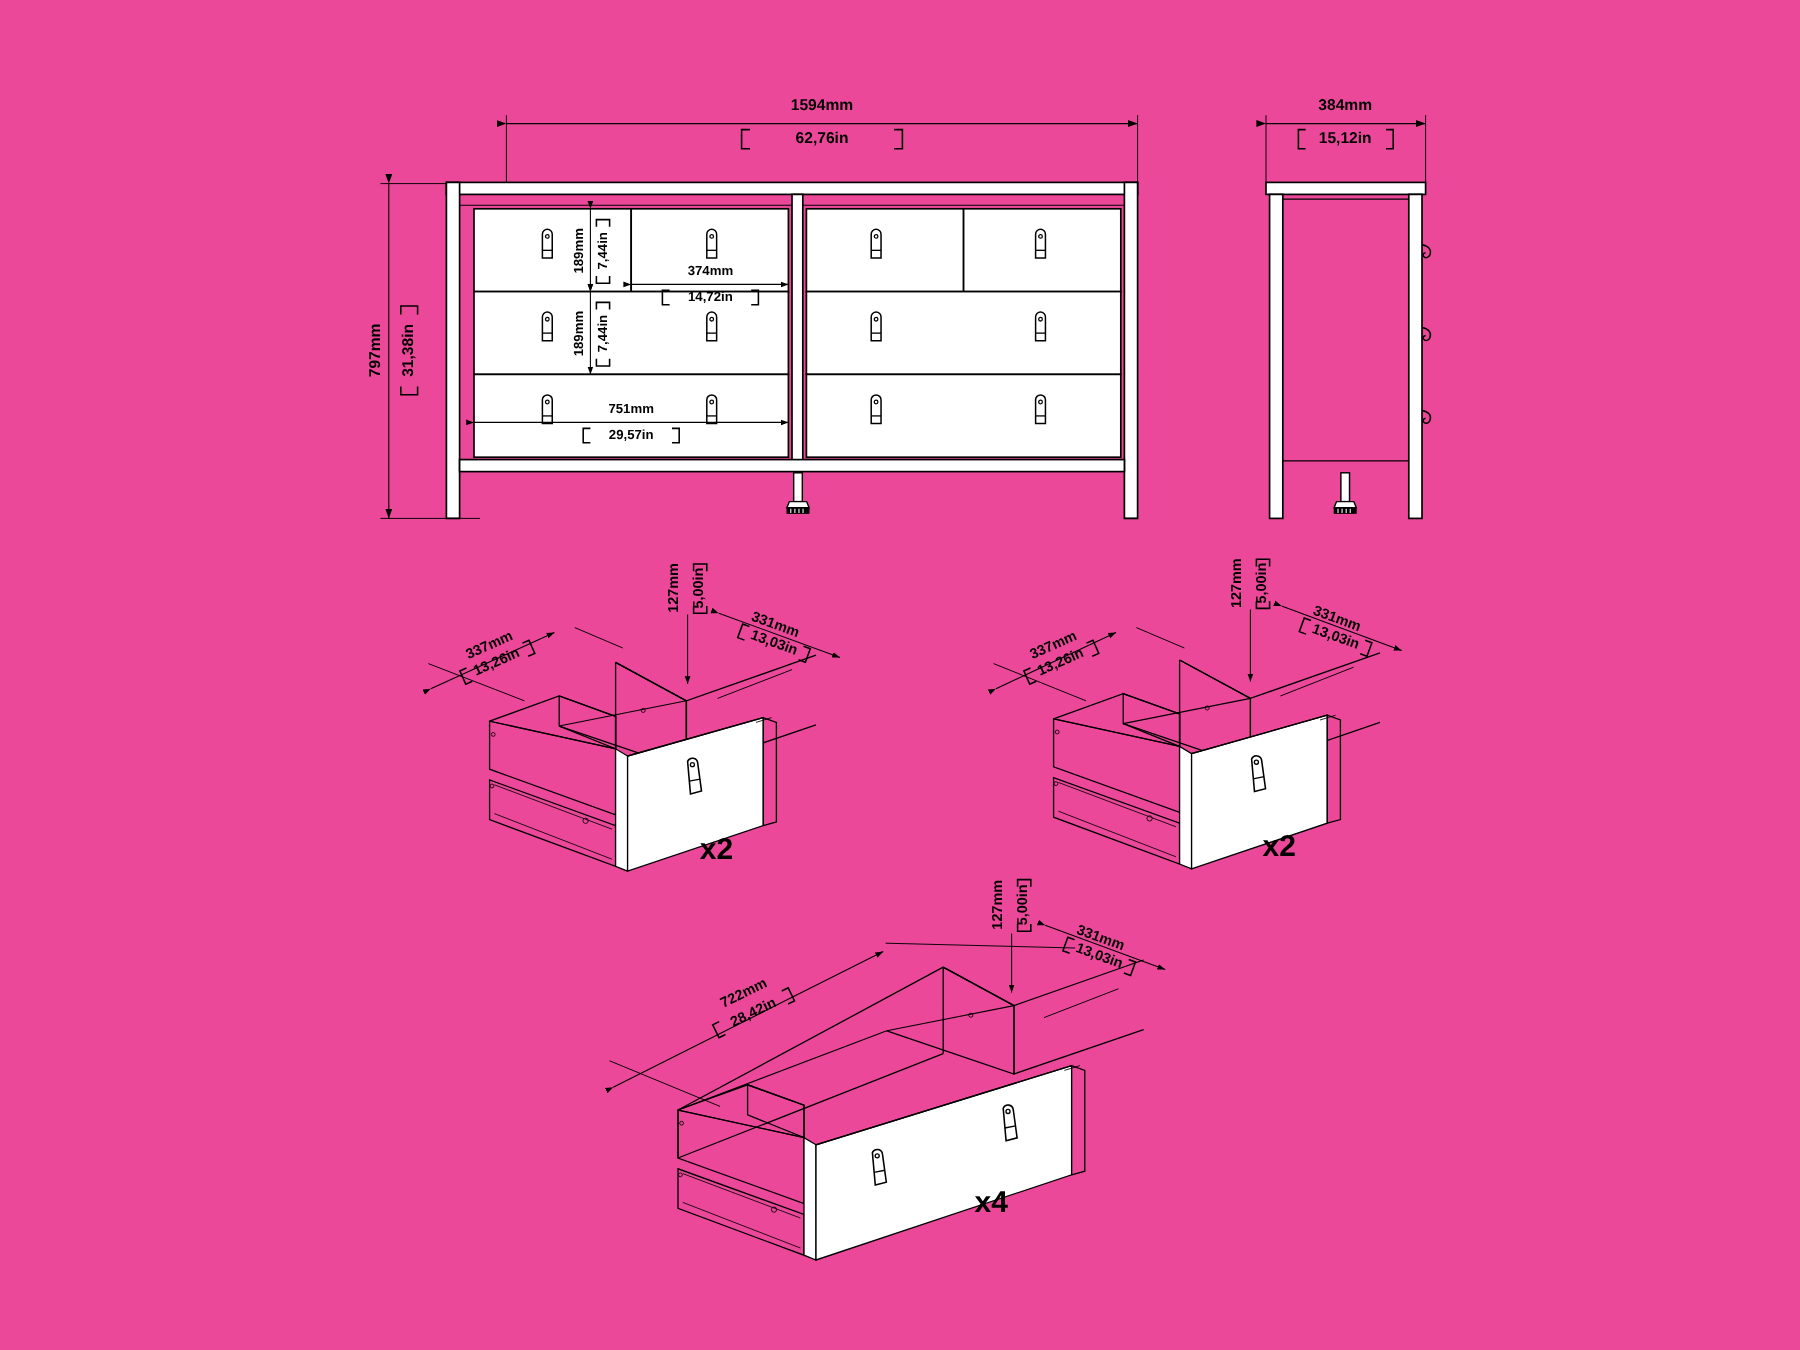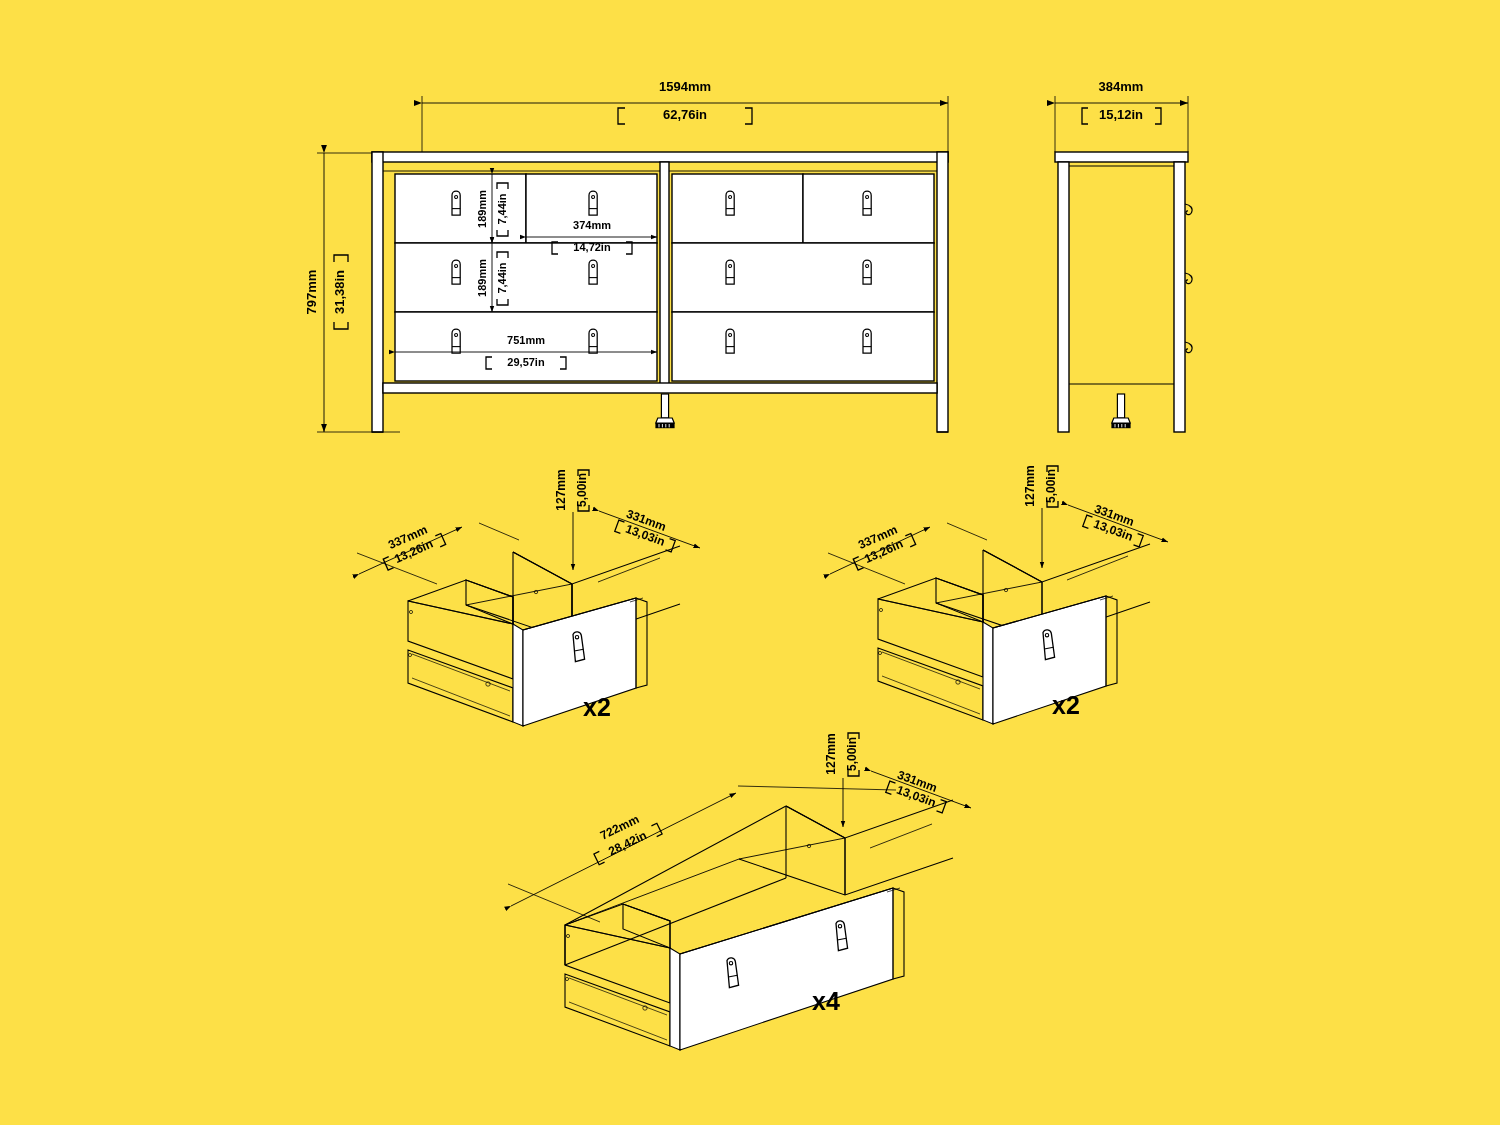--- a/index.html
+++ b/index.html
@@ -11,21 +11,21 @@
   body {
     width: 1500px;
     height: 1125px;
     font-family: "Liberation Sans", sans-serif;
     overflow: hidden;
   }
   #sheet {
     position: relative;
     width: 1500px;
     height: 1125px;
-    background: #fde047;
+    background: #ec4899;
   }
   svg.drawing {
     position: absolute;
     left: 0;
     top: 0;
     width: 1500px;
     height: 1125px;
   }
   .ln      { stroke: #000; stroke-width: 1.1; fill: none; }
   .ln-thin { stroke: #000; stroke-width: 0.9; fill: none; }

